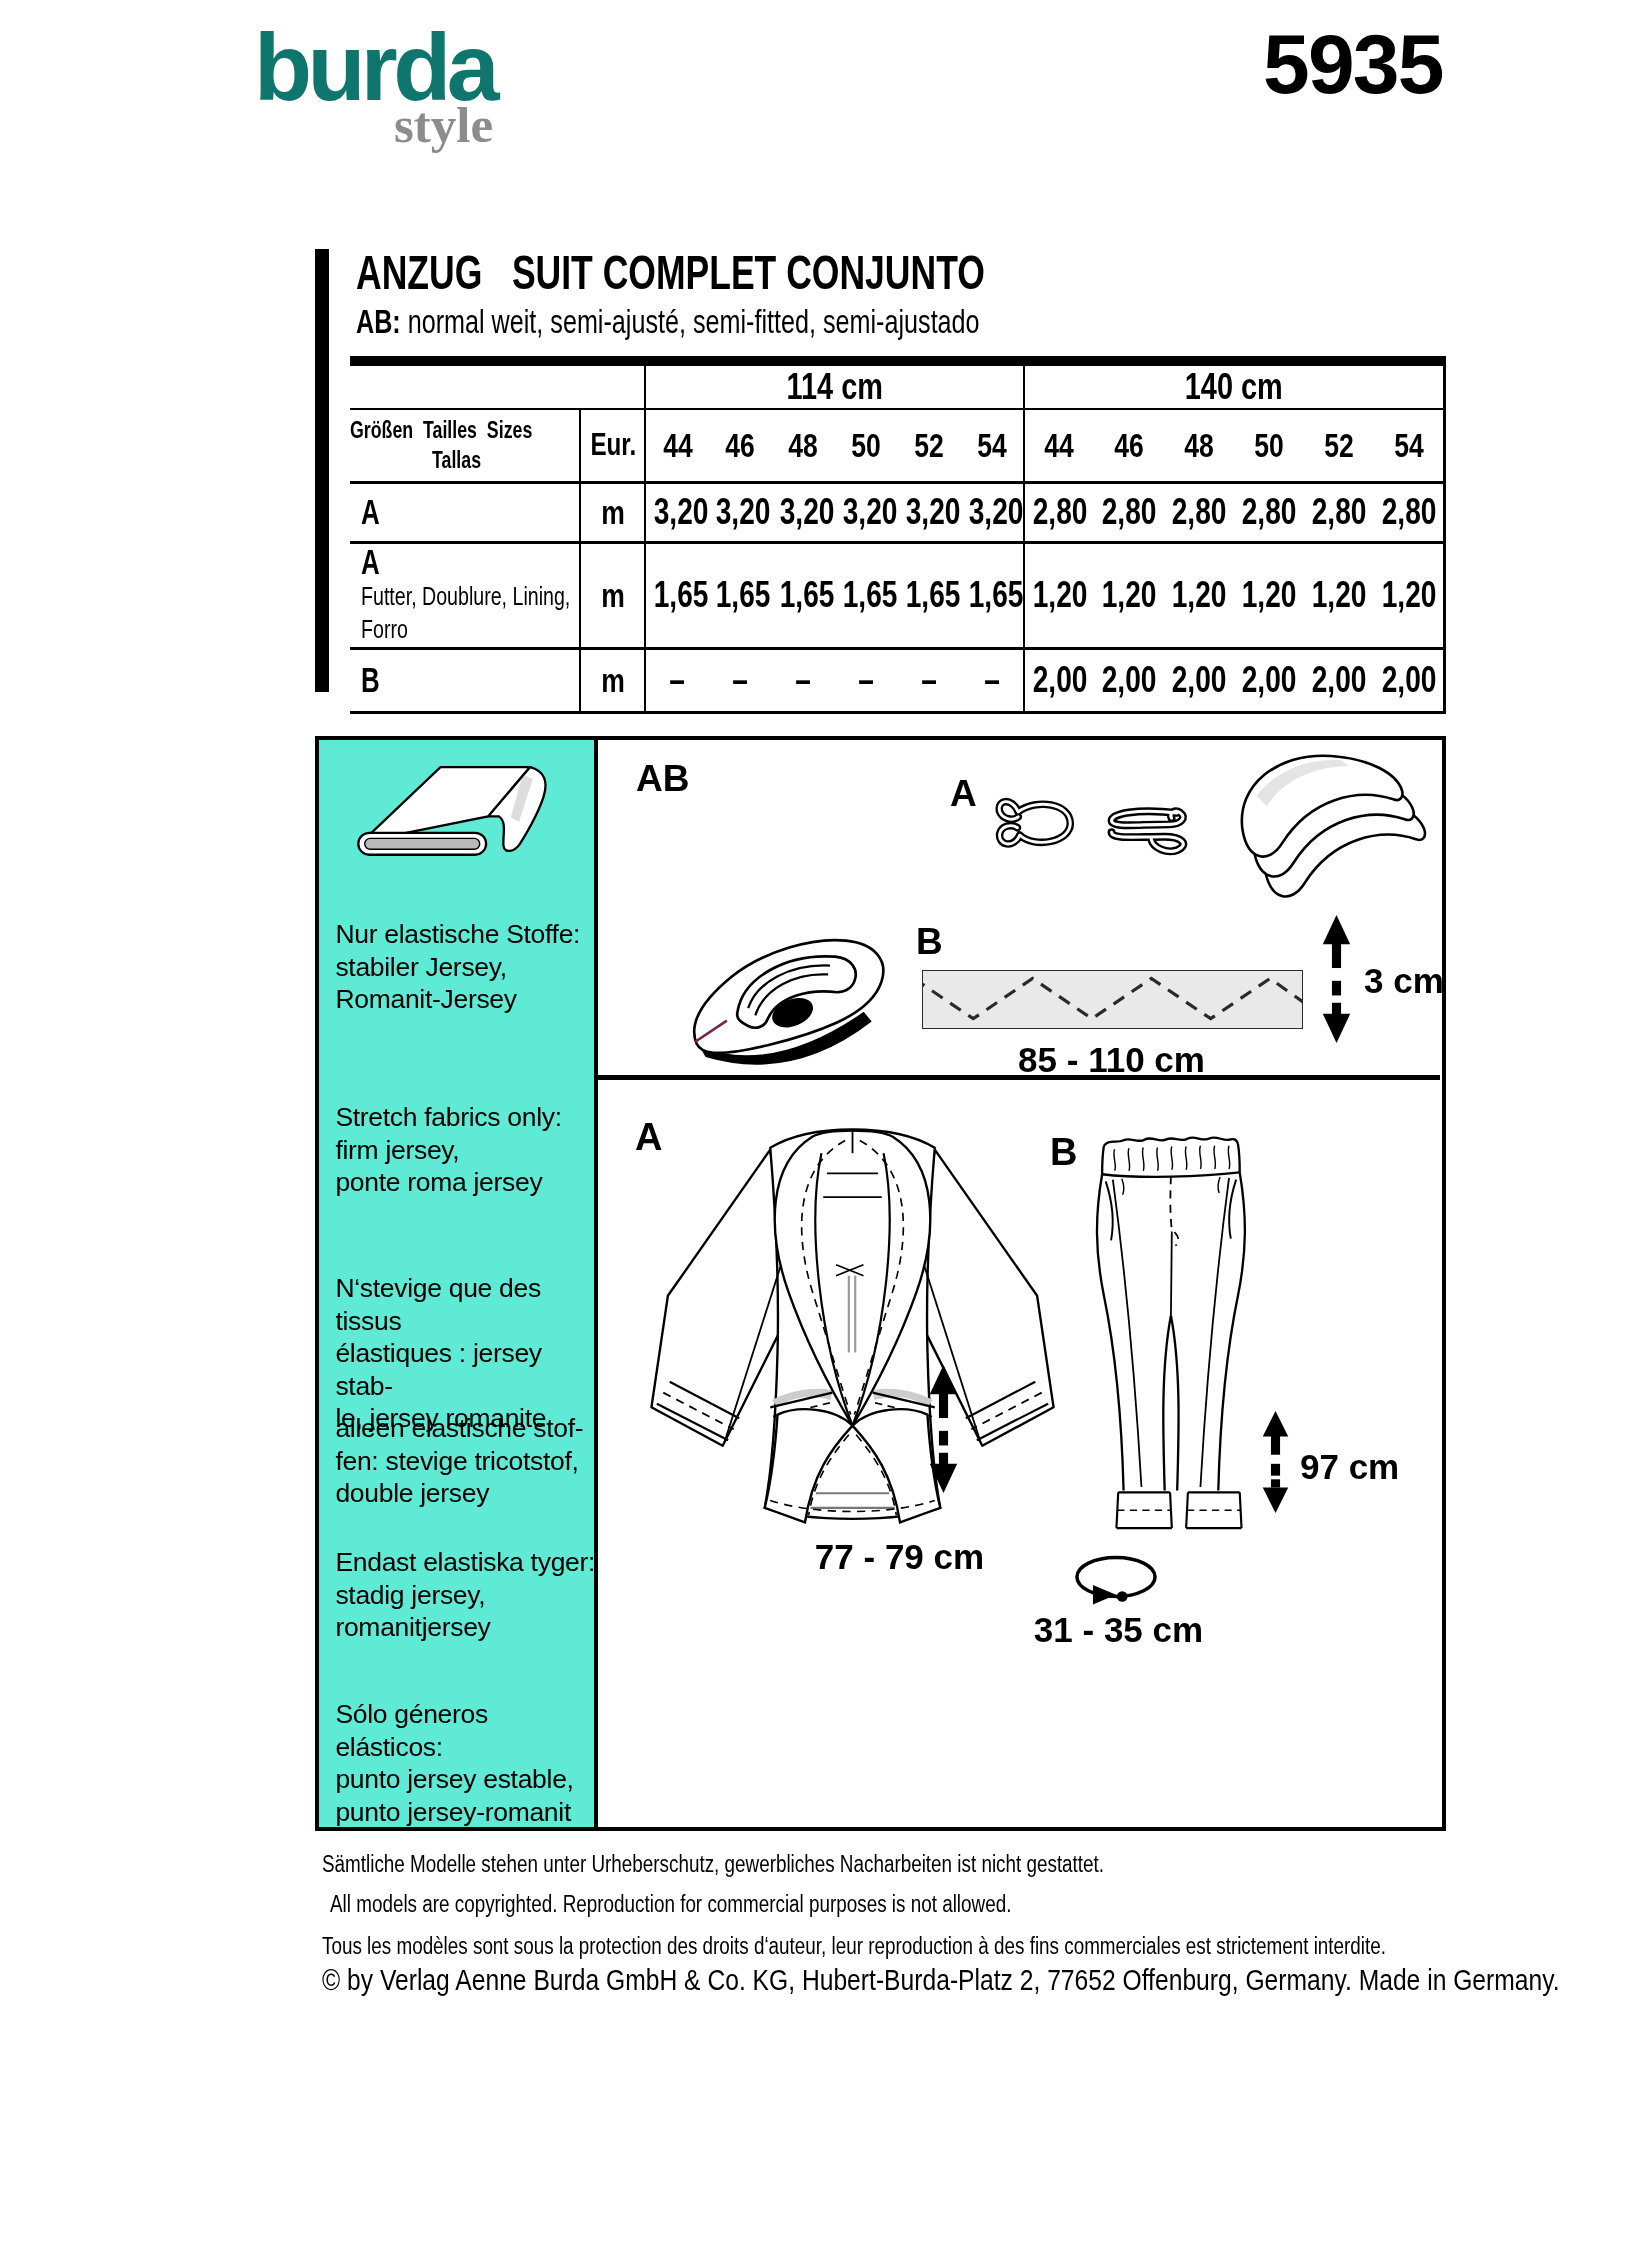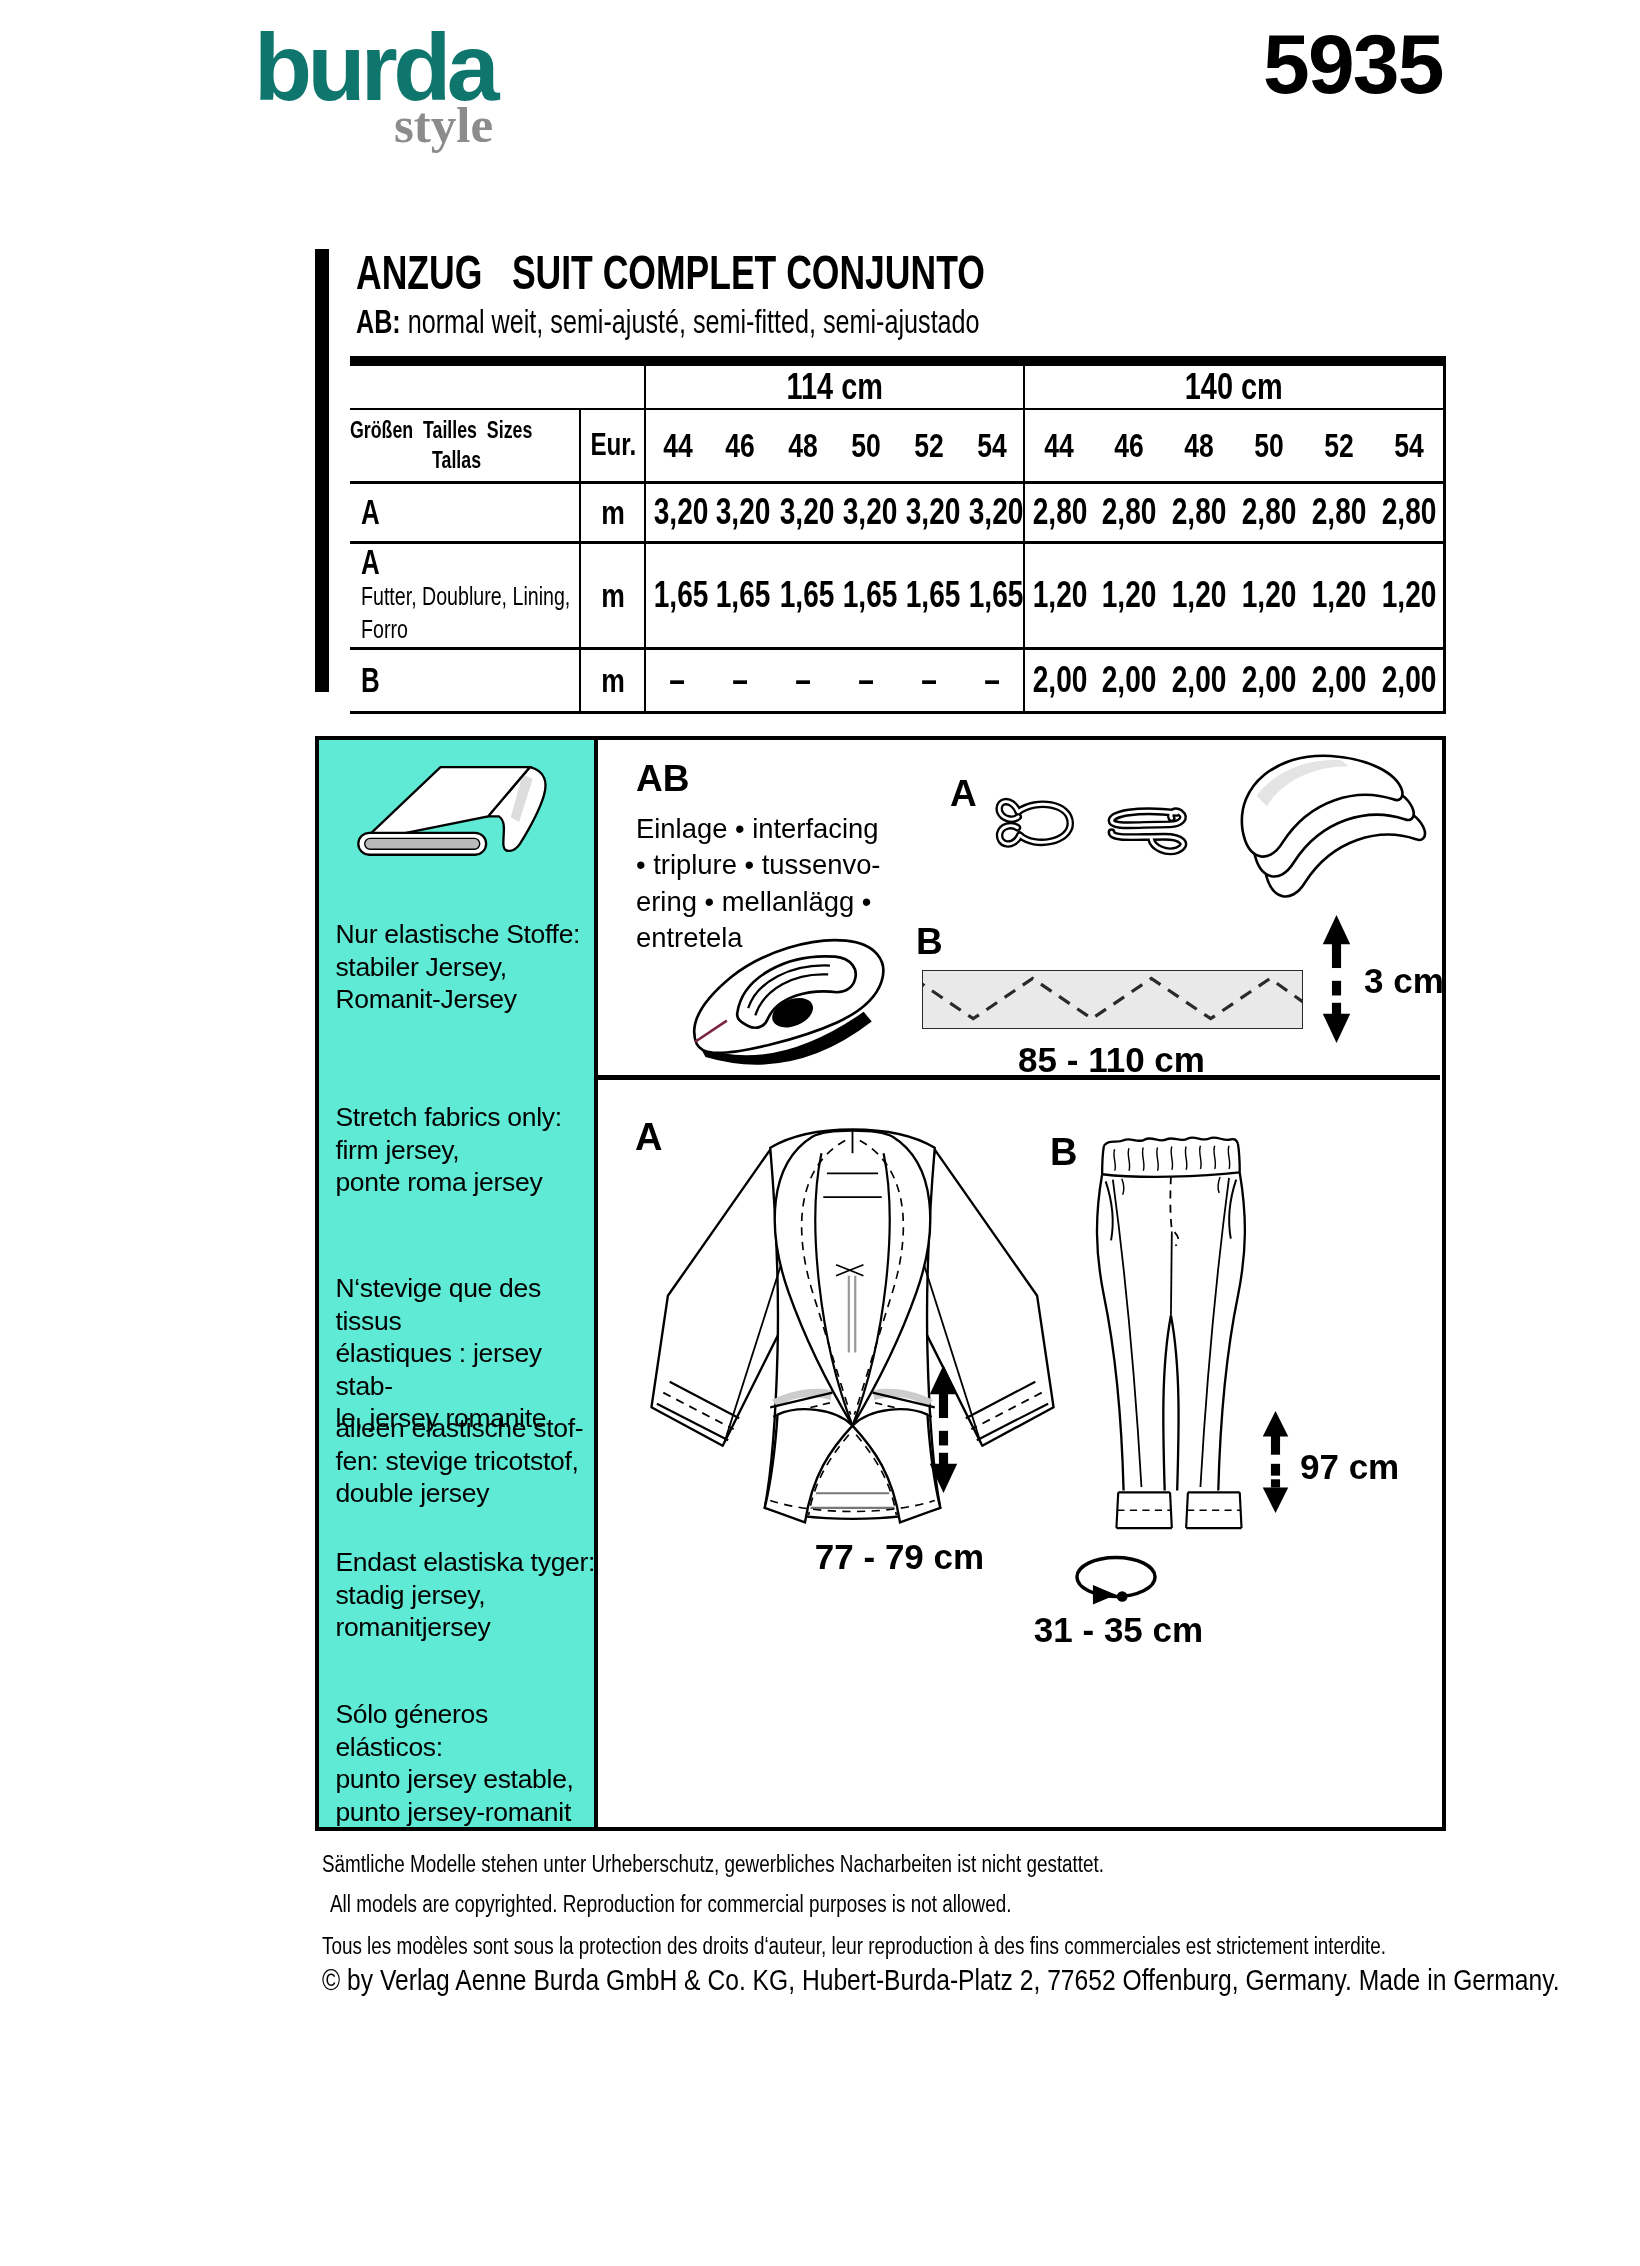--- a/index.html
+++ b/index.html
@@ -203,26 +203,20 @@
     <span>Sólo géneros elásticos:</span><br>
     <span>punto jersey estable,</span><br>
     <span>punto jersey-romanit</span>
   </div>
 </div>
 
 <div class="abs main-box">
 
   <div class="abs notions-sec">
     <div class="abs view-label" style="left:38px;top:20px;font-size:37px;">AB</div>
-    <div class="abs notion-lines" style="left:38px;top:71px;">
-      <span>Einlage • interfacing</span><br>
-      <span>• triplure • tussenvo-</span><br>
-      <span>ering • mellanlägg •</span><br>
-      <span>entretela</span>
-    </div>
 
     <svg class="abs" style="left:87px;top:190px;" width="233" height="144" viewBox="0 0 260 162">
       <path d="M16,132 Q100,162 200,92 L209,103 Q120,172 22,143 Z" fill="#000"></path>
       <path d="M12,128 C2,104 20,78 52,52 C88,24 142,8 180,12 C212,15 228,34 220,58 C214,76 196,92 170,104 C130,122 60,140 30,138 C20,137 15,134 12,128 Z" fill="#fff" stroke="#000" stroke-width="3"></path>
       <path d="M58,92 C64,54 112,26 168,30 C186,32 194,44 190,56 C188,64 180,70 170,70 C140,66 104,74 92,100 C88,110 78,112 70,108 C62,104 56,100 58,92 Z" fill="#fff" stroke="#000" stroke-width="3"></path>
       <path d="M70,88 C80,58 118,38 162,40" fill="none" stroke="#000" stroke-width="2.5"></path>
       <path d="M78,96 C88,66 122,48 160,50" fill="none" stroke="#000" stroke-width="2.5"></path>
       <ellipse cx="120" cy="93" rx="24" ry="15" transform="rotate(-22 120 93)" fill="#000"></ellipse>
       <line x1="10" y1="126" x2="46" y2="102" stroke="#7a2640" stroke-width="3"></line>
     </svg>

